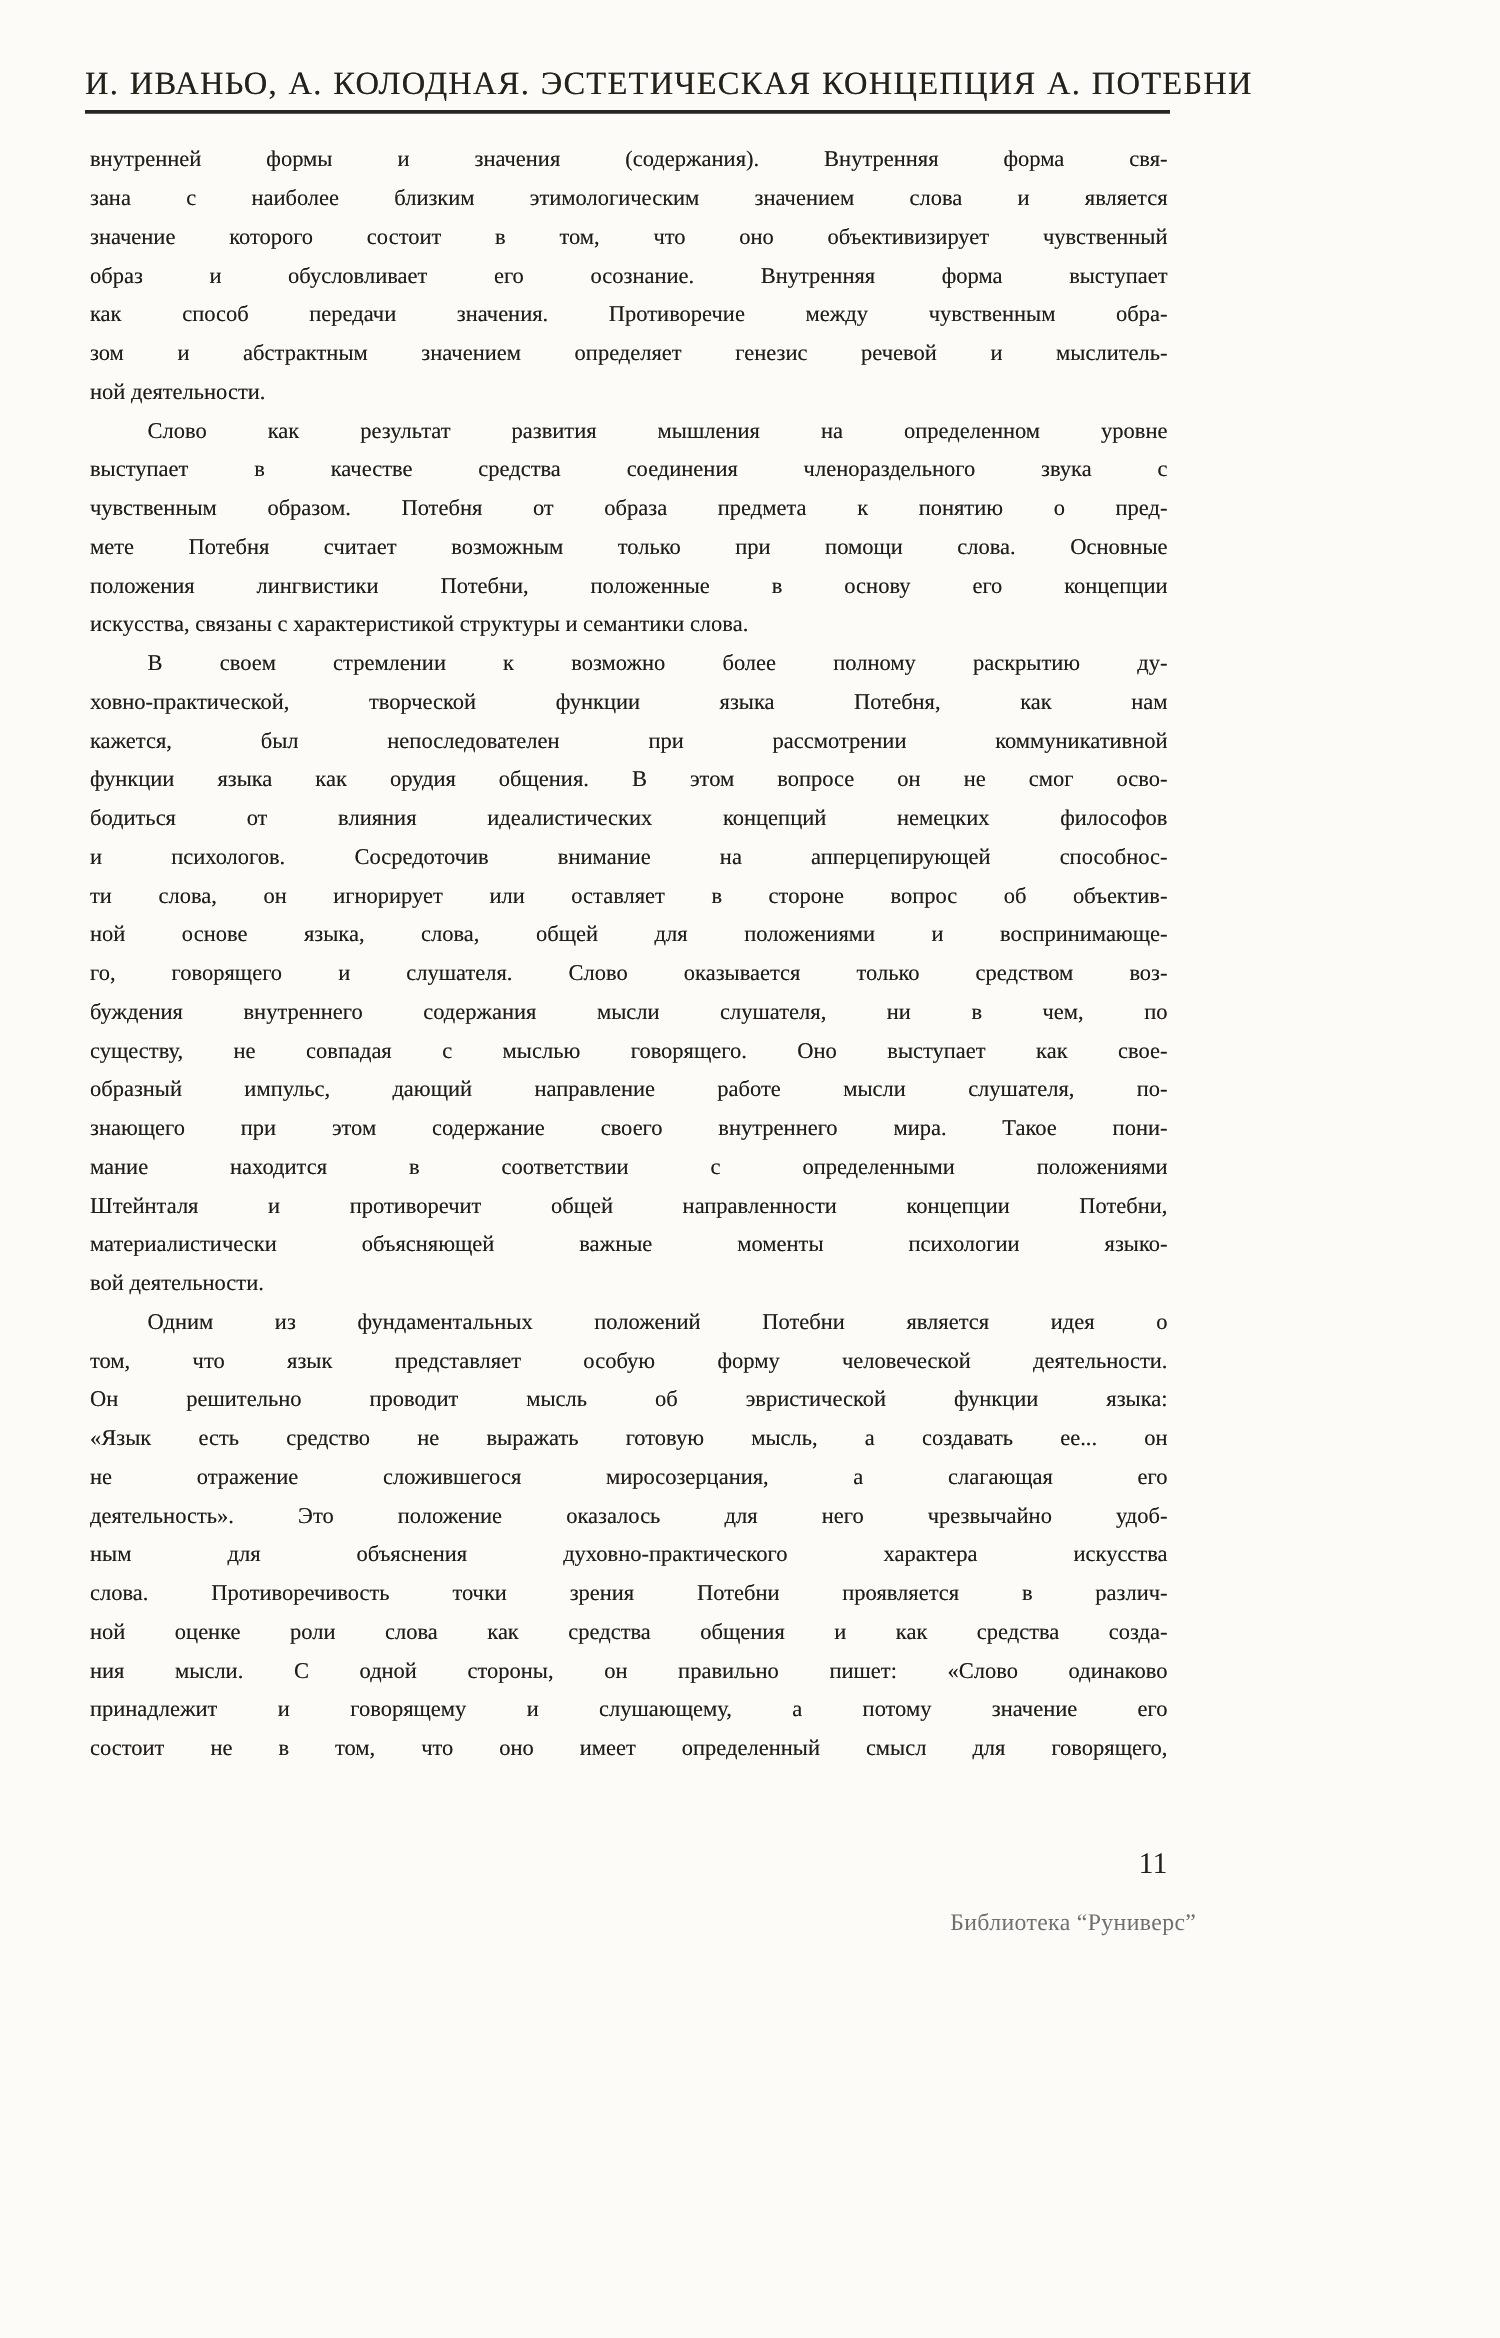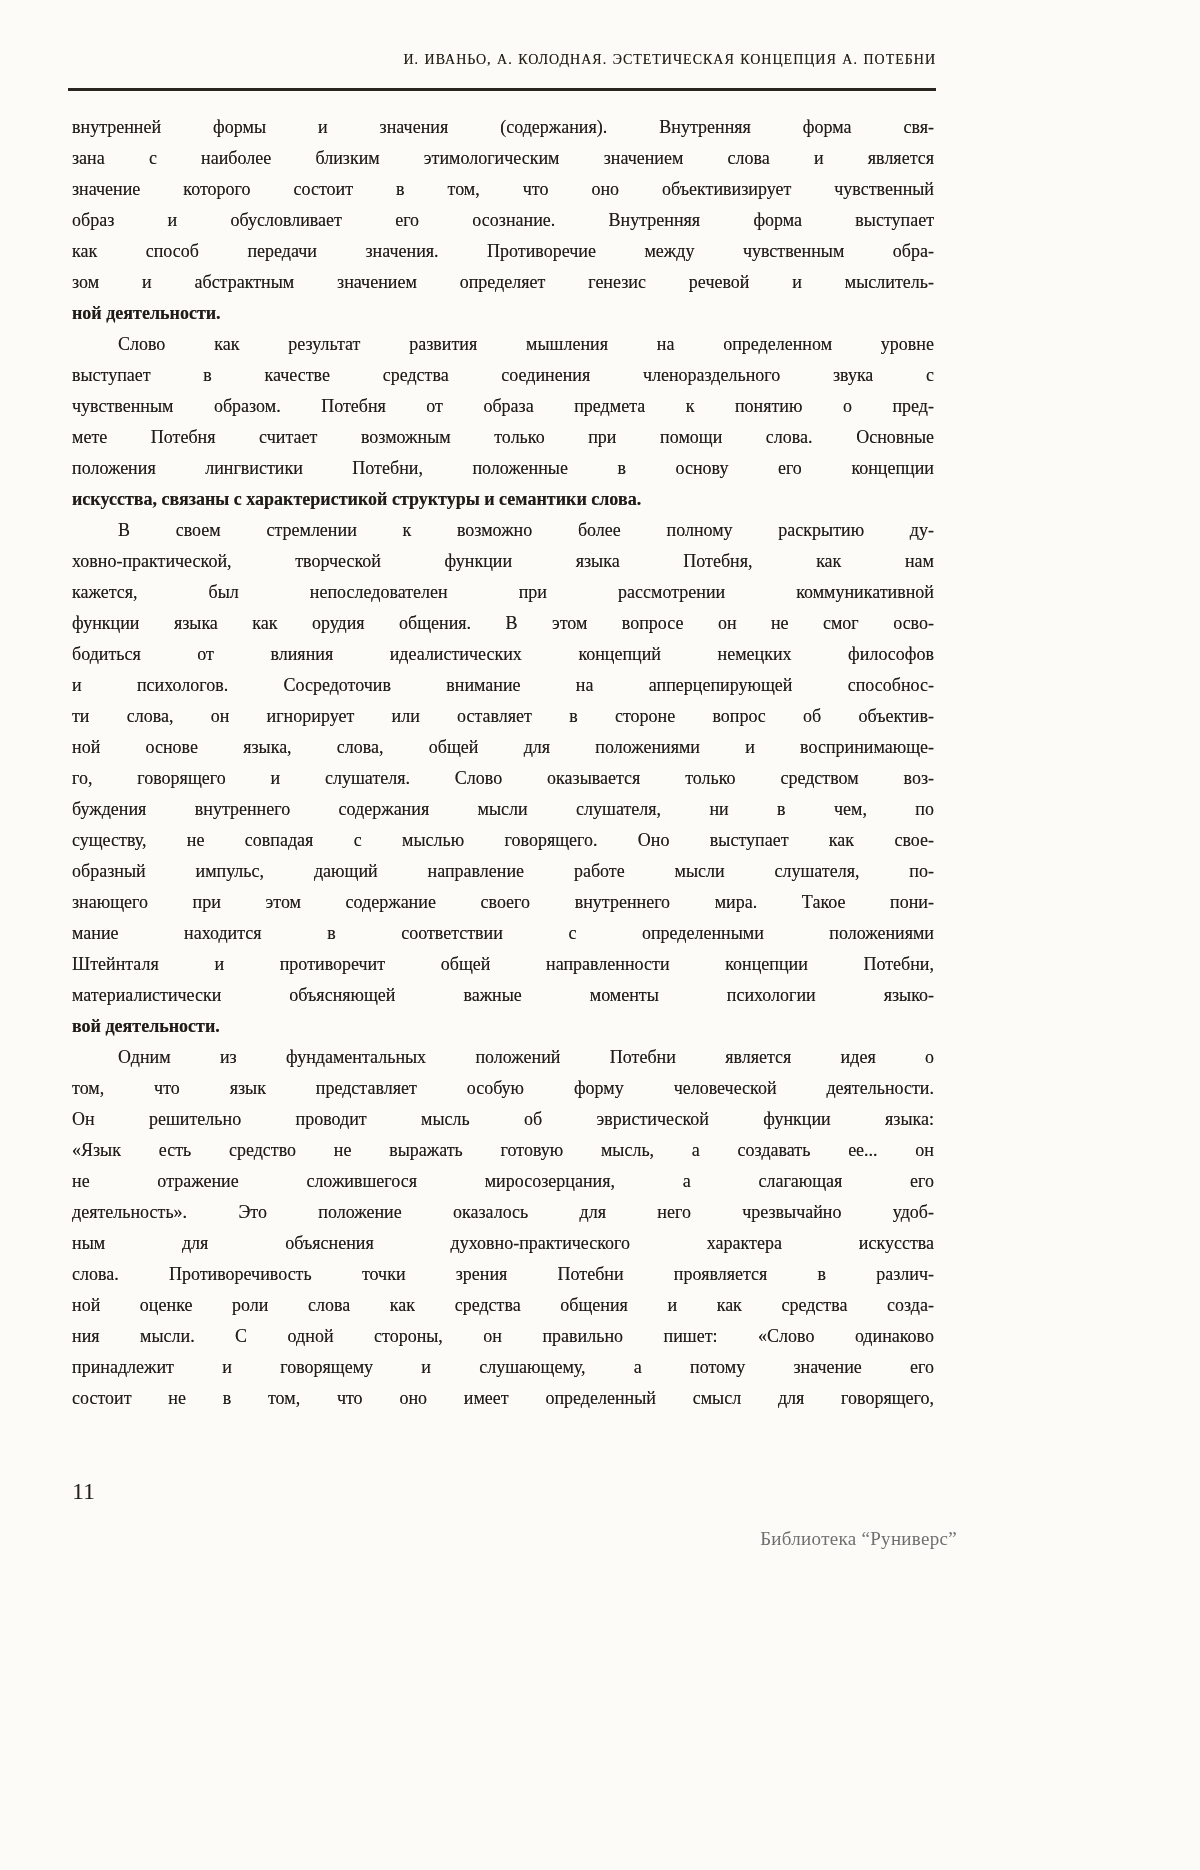--- a/index.html
+++ b/index.html
@@ -15,22 +15,22 @@
     background: #fcfbf7;
     color: #201d19;
     overflow: hidden;
     margin: 0 auto;
   }
   .running-header {
     position: absolute;
     top: 52px;
     left: 68px;
     width: 868px;
-    text-align: right;
-    font-size: 14px;
+    text-align: center;
+    font-size: 26px;
     letter-spacing: 1px;
     word-spacing: 1px;
     white-space: nowrap;
     color: #262219;
     text-shadow: 0 0 0.5px rgba(20,16,10,0.6);
   }
   .header-rule {
     position: absolute;
     top: 88px;
     left: 68px;
@@ -46,31 +46,30 @@
     font-size: 18px;
     line-height: 31px;
     text-shadow: 0 0 0.5px rgba(25,20,12,0.55);
   }
   .line {
     text-align: justify;
     text-align-last: justify;
   }
   .line.endline {
     text-align-last: left;
-    font-weight: bold;
   }
   .line.indent {
     text-indent: 46px;
   }
   .page-number {
     position: absolute;
     top: 1478px;
     left: 72px;
     width: 862px;
-    text-align: left;
+    text-align: right;
     font-size: 24px;
     color: #24201a;
   }
   .watermark {
     position: absolute;
     top: 1528px;
     right: 243px;
     font-size: 19px;
     color: #6f6f6f;
     letter-spacing: 0.3px;

